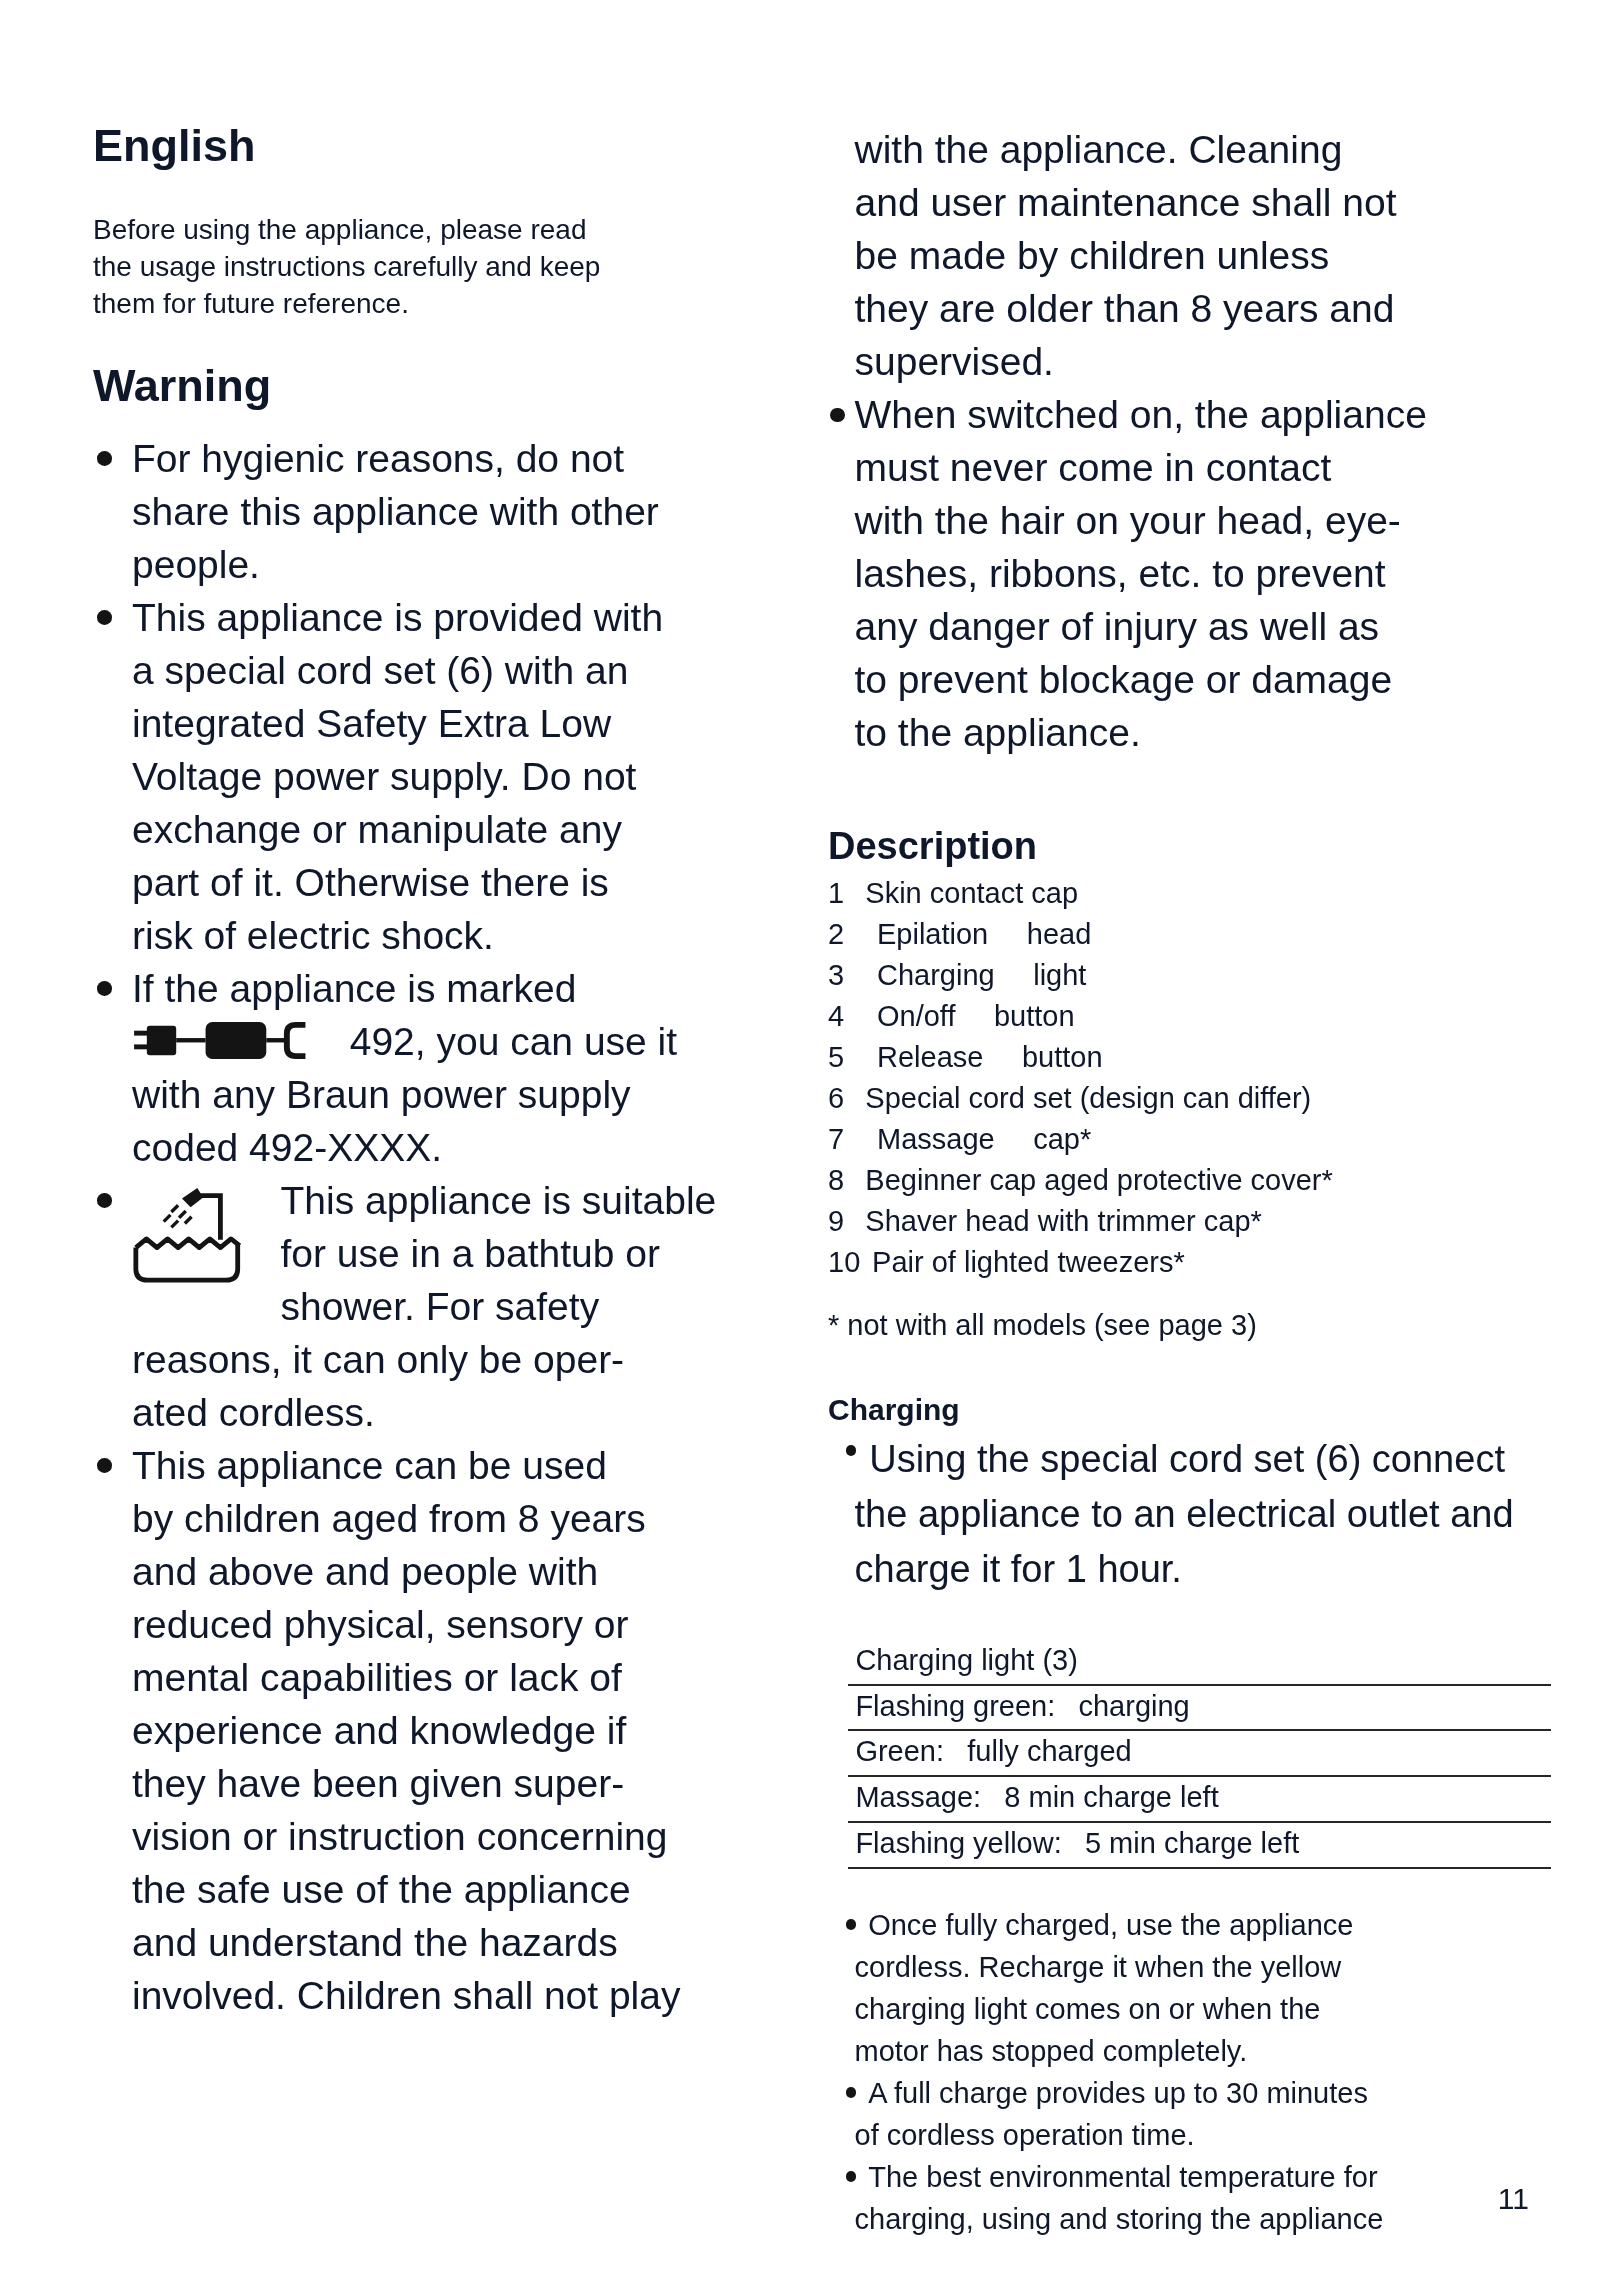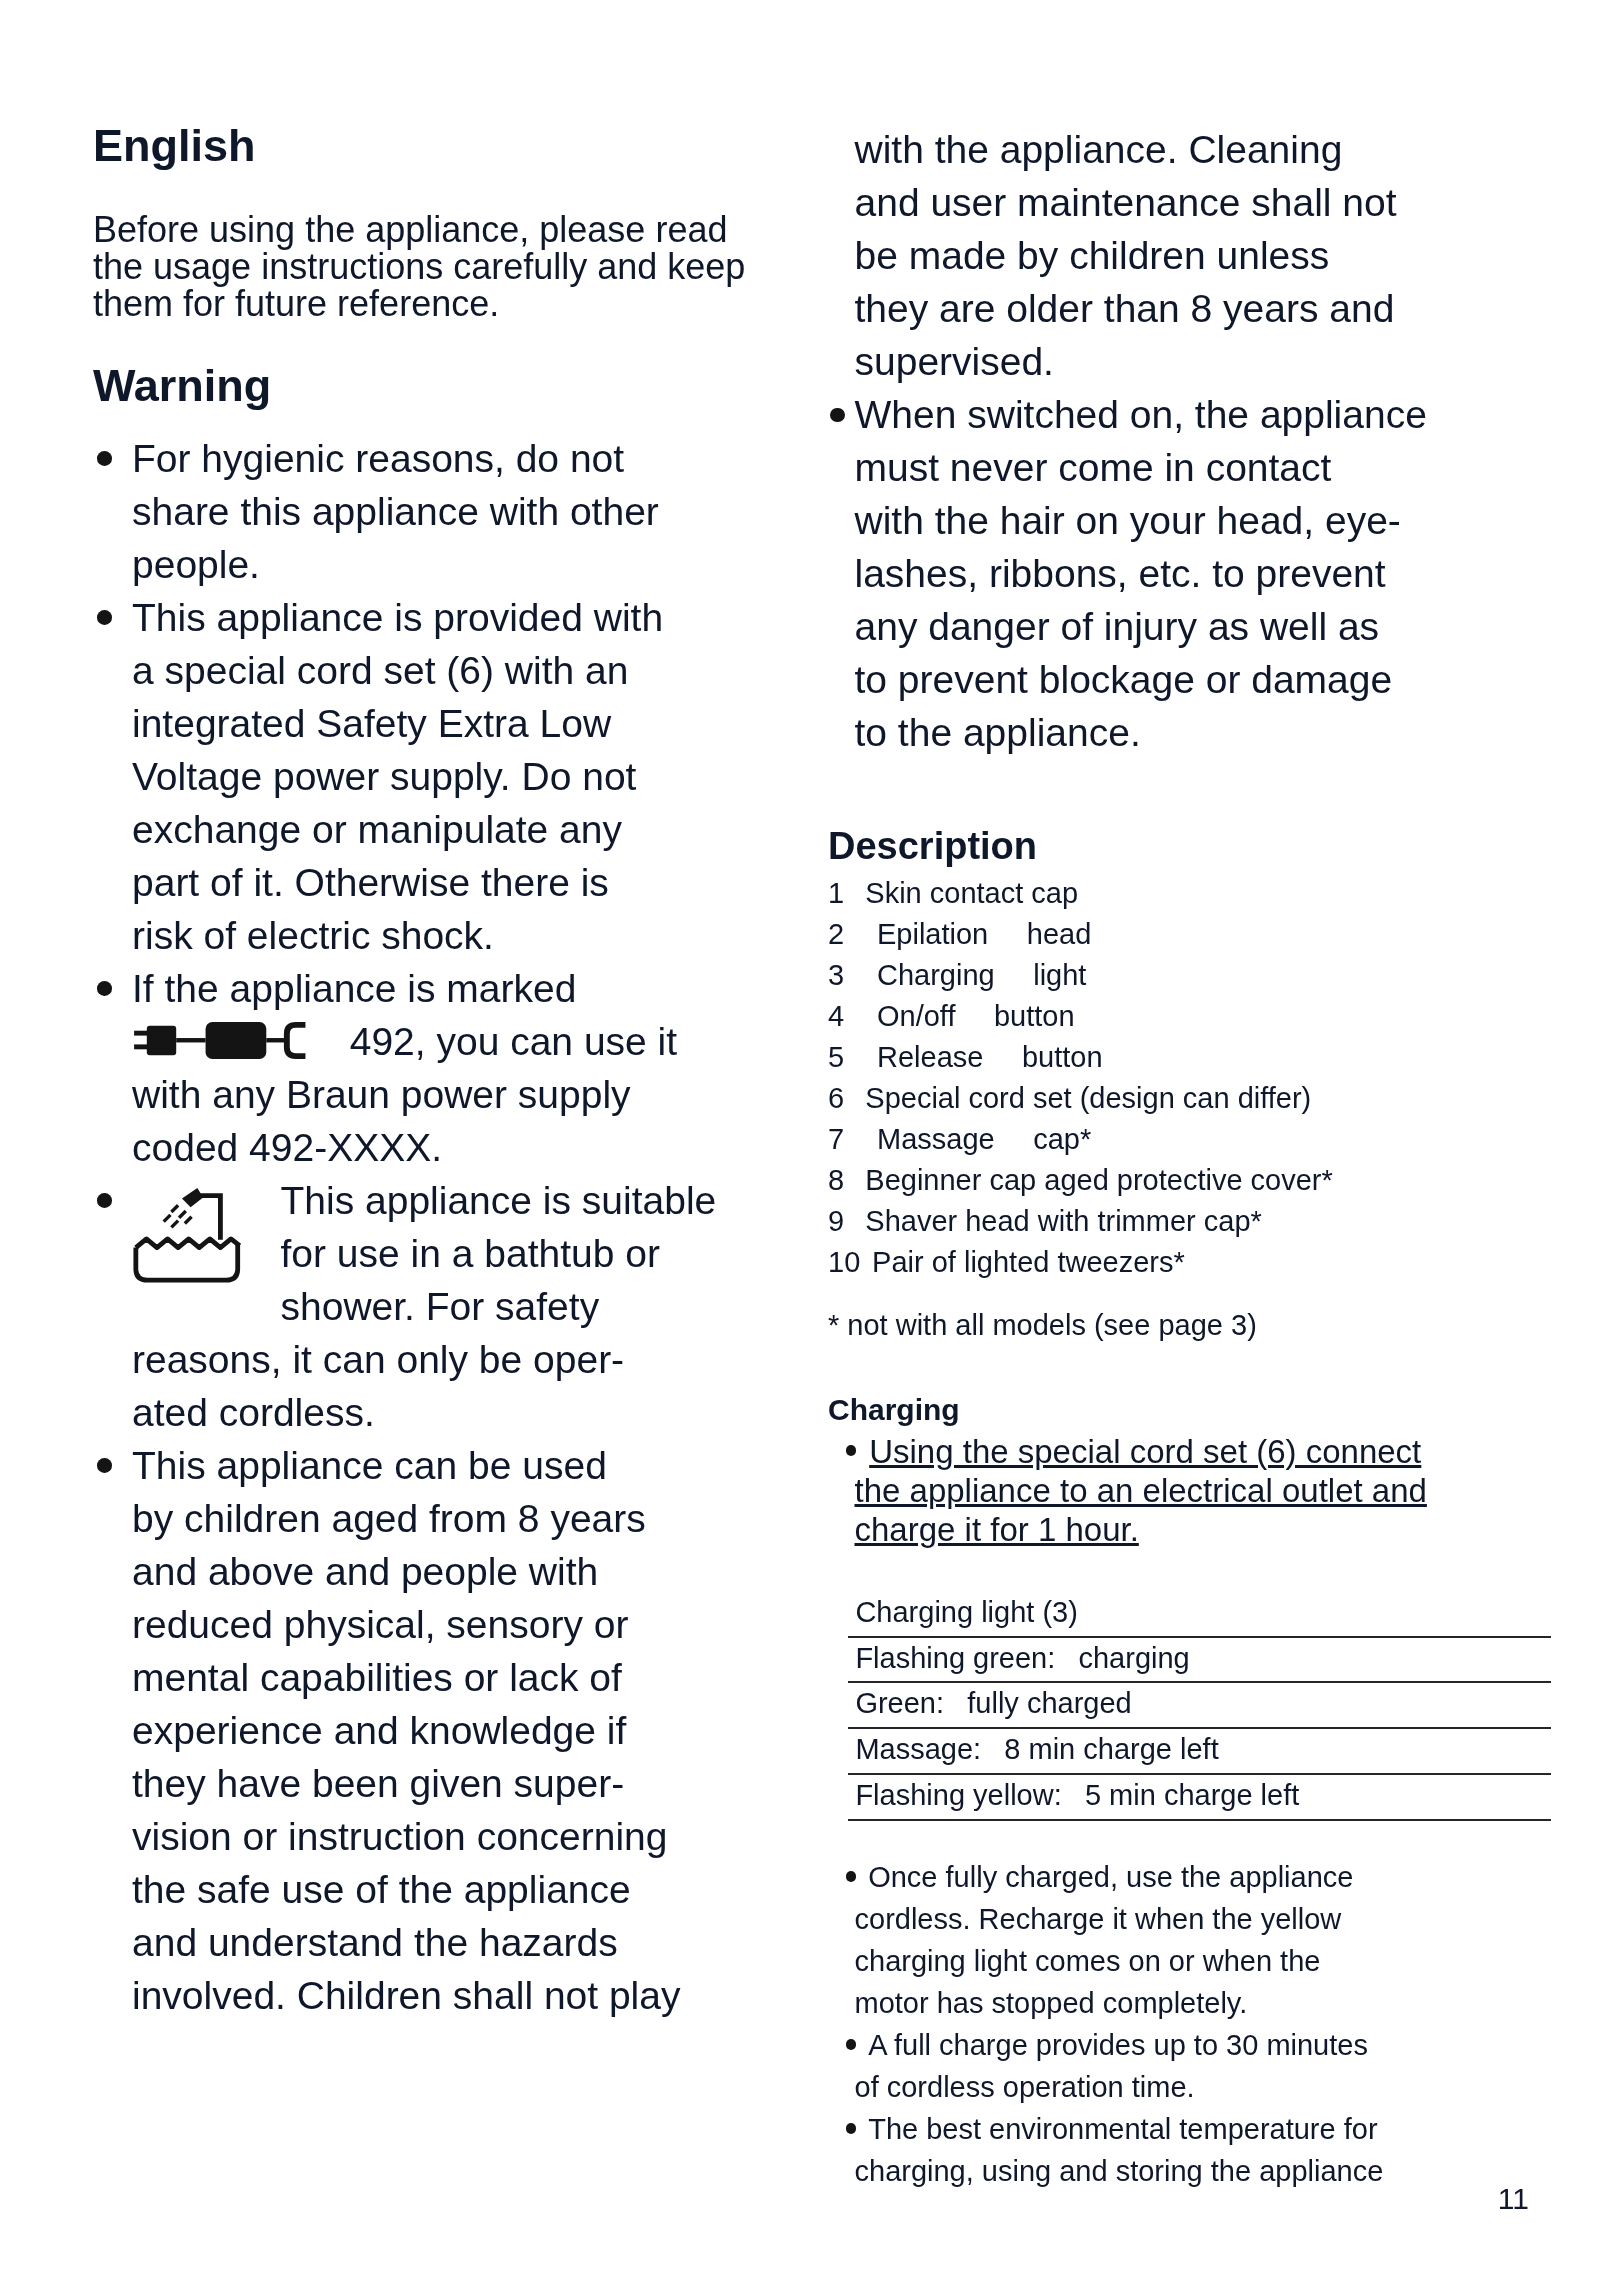--- a/index.html
+++ b/index.html
@@ -9,21 +9,21 @@
     background:#ffffff;
     font-family:"Liberation Sans","DejaVu Sans",sans-serif;
     color:#0f172a;
     overflow:hidden;
   }
   .col-left{position:absolute;left:93px;top:123px;width:708px;}
   .col-right{position:absolute;left:828px;top:123px;width:727px;}
 
   .h-big{font-size:45px;line-height:45px;font-weight:bold;margin:0;letter-spacing:0;}
   .h-warning{font-size:45px;line-height:45px;font-weight:bold;margin:41px 0 0 0;}
-  .intro{font-size:36px;line-height:37px;margin:43px 0 0 0;white-space:pre-line;}
+  .intro{font-size:28px;line-height:37px;margin:43px 0 0 0;white-space:pre-line;}
 
   .blist{list-style:none;margin:23.5px 0 0 0;padding:0;font-size:39px;line-height:53px;}
   .blist li{position:relative;padding-left:39px;white-space:pre-line;}
   .blist li::before{
     content:"";position:absolute;left:3.9px;top:19.6px;
     width:14.7px;height:14.7px;border-radius:50%;background:#141414;
   }
   .cont-para{font-size:39px;line-height:53px;margin:0;padding-left:26.5px;white-space:pre-line;}
   .blist-r{list-style:none;margin:0;padding:0;font-size:39px;line-height:53px;}
   .blist-r li{position:relative;padding-left:26.5px;white-space:pre-line;}
@@ -37,22 +37,22 @@
 
   .h-small{font-size:38px;line-height:33px;font-weight:bold;margin:71px 0 0 0;}
   .desc{list-style:none;margin:9.8px 0 0 0;padding:0;font-size:29px;line-height:41px;}
   .desc li{display:flex;align-items:baseline;}
   .desc .num{flex:0 0 auto;min-width:25.5px;}
   .desc .txt{padding-left:11.8px;}
   .desc li.stretch .txt{word-spacing:1.05em;padding-left:23.5px;}
   .footnote{font-size:29px;line-height:41px;margin:22px 0 0 0;}
 
   .h-charging{font-size:30px;line-height:33px;font-weight:bold;margin:47px 0 0 0;}
-  .chg-bullet{position:relative;font-size:33px;line-height:39px;margin:5.9px 0 0 0;
-    padding-left:26.5px;text-indent:14.7px;white-space:pre-line;text-decoration:underline;}
+  .chg-bullet{position:relative;font-size:38px;line-height:55px;margin:5.9px 0 0 0;
+    padding-left:26.5px;text-indent:14.7px;white-space:pre-line;}
   .chg-bullet::before{content:"";position:absolute;left:17.6px;top:13.7px;
     width:10.8px;height:10.8px;border-radius:50%;background:#141414;}
 
   .ctable{margin:43px 0 0 19.6px;width:703px;font-size:29px;}
   .ctable .trow{border-bottom:2.9px solid #262626;padding:1px 0 3.9px 7.8px;line-height:39px;}
   .ctable .tlabel{display:inline-block;}
   .ctable .tvalue{display:inline-block;margin-left:0.8em;}
 
   .notes{list-style:none;margin:35px 0 0 0;padding:0;font-size:29px;line-height:42px;}
   .notes li{position:relative;padding-left:26.5px;text-indent:13.7px;white-space:pre-line;}

